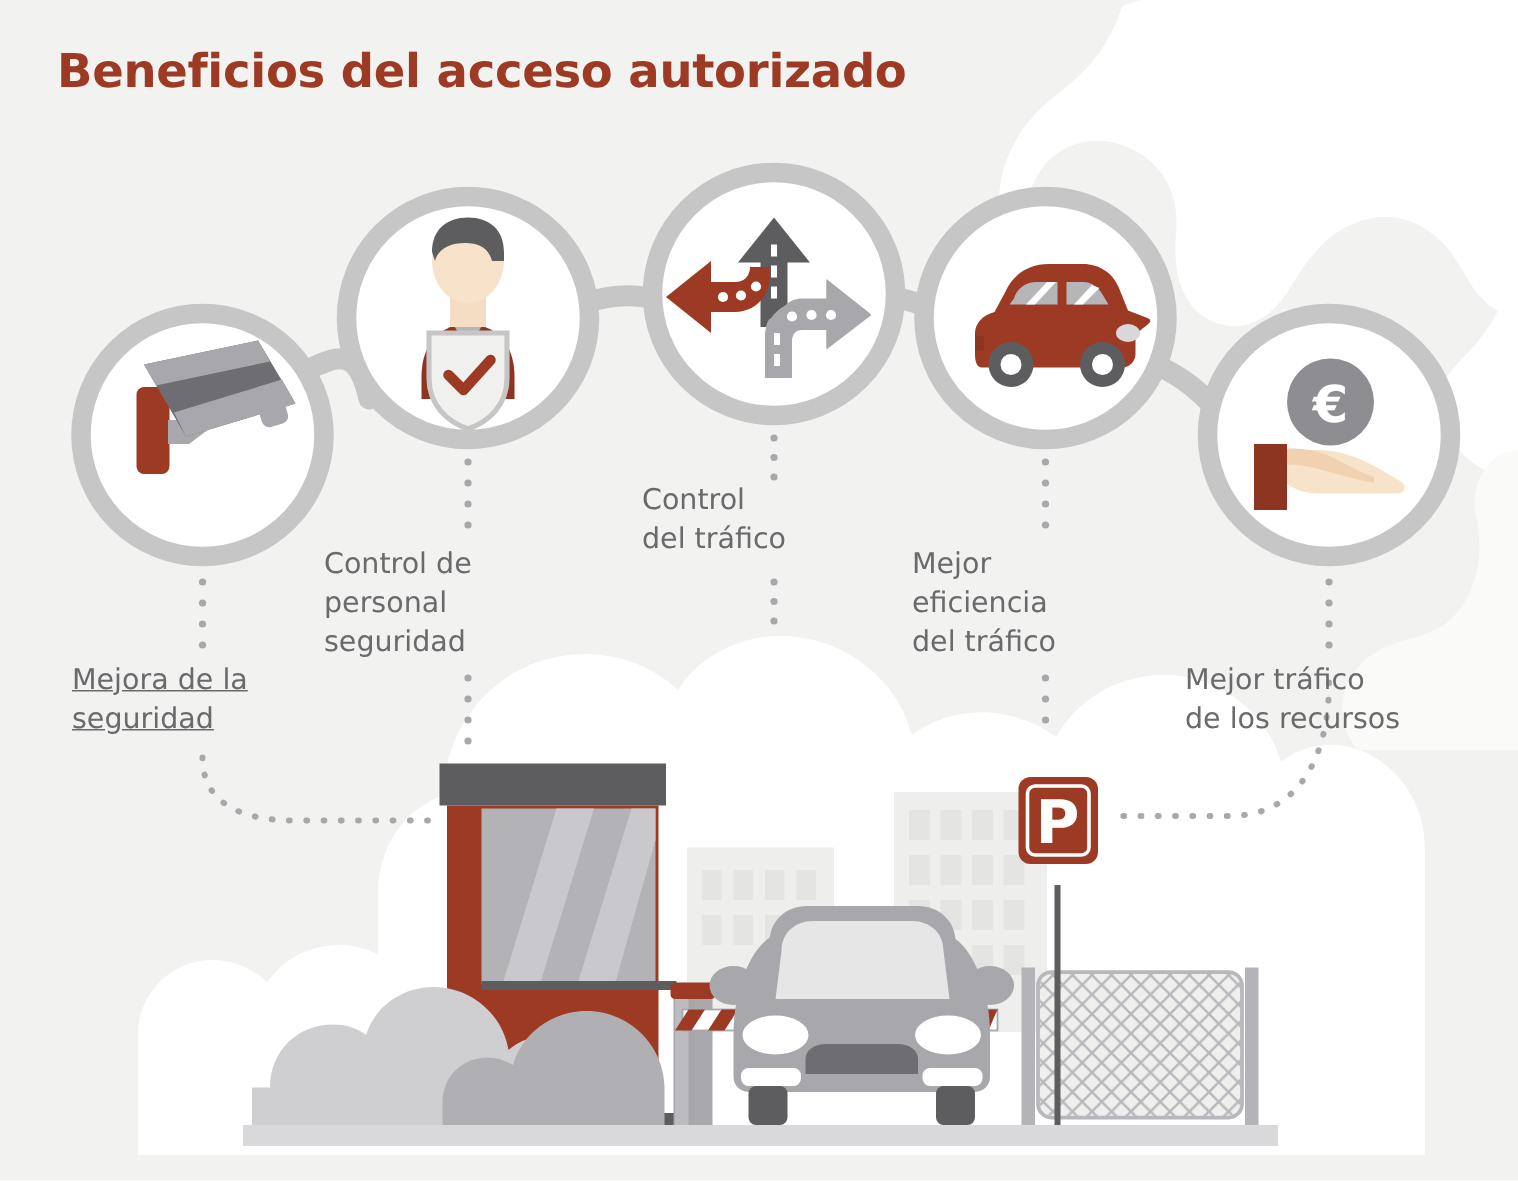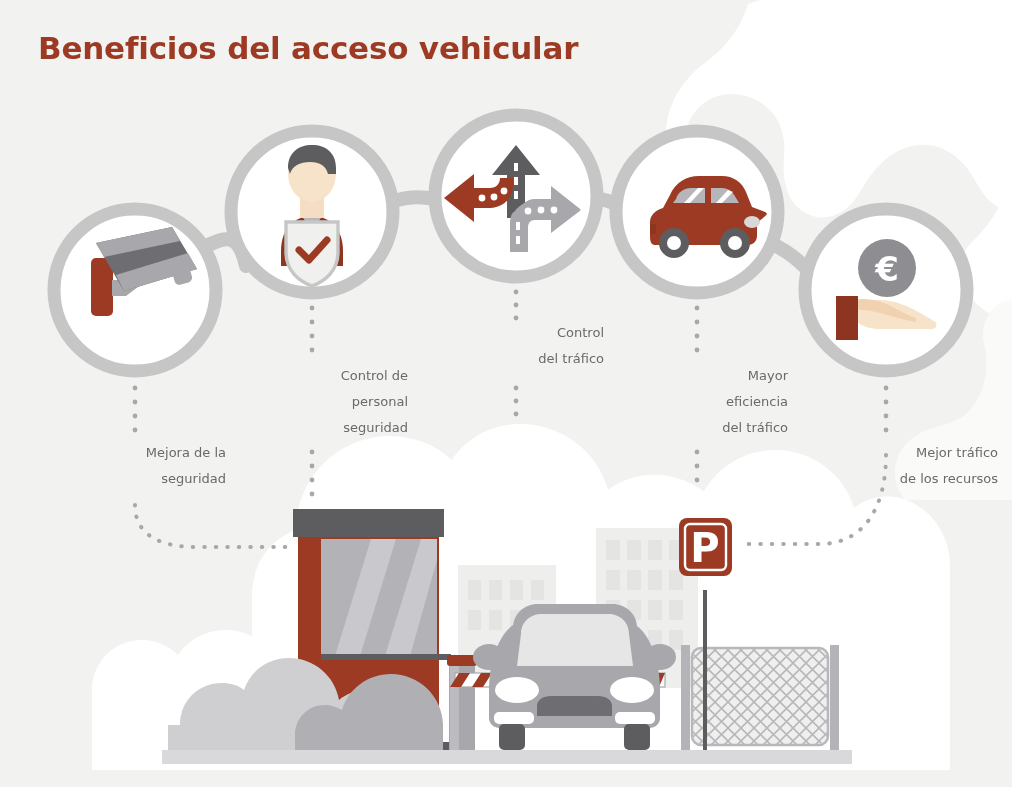--- a/index.html
+++ b/index.html
@@ -31,29 +31,29 @@
     font-family: "DejaVu Sans", sans-serif;
     font-size: 31px;
     font-weight: bold;
     letter-spacing: -0.2px;
     color: #9d3a24;
     white-space: nowrap;
     z-index: 30;
   }
   .node-label {
     position: absolute;
-    text-align: right;
+    text-align: left;
     font-family: "DejaVu Sans", sans-serif;
-    font-size: 13px;
+    font-size: 19px;
     line-height: 26px;
     color: #6a6a6c;
     z-index: 30;
     white-space: pre-line;
   }
-  .lbl-1 { left: 26px;  top: 440px; width: 200px; }
+  .lbl-1 { left: 48px;  top: 440px; width: 200px; text-decoration: underline; }
   .lbl-2 { left: 216px; top: 363px; width: 192px; }
   .lbl-3 { left: 428px; top: 320px; width: 176px; }
   .lbl-4 { left: 608px; top: 363px; width: 180px; }
   .lbl-5 { left: 790px; top: 440px; width: 208px; }
 </style>
 </head>
 <body>
 
 <div id="stage">
 
@@ -188,21 +188,21 @@
            C388 690 406 708 406 730 L406 750 Z"></path>
       <path fill="#b0b0b4" d="M295 750 L295 735 C295 718 308 705 325 705 C331 705 337 707 342 710
            C348 689 368 674 391 674 C419 674 442 696 443 724 L443 750 Z"></path>
     </g>
 
     <g>
       <rect x="162" y="750" width="690" height="14" fill="#d9d9db"></rect>
     </g>
   </svg>
 
-  <div id="title">Beneficios del acceso vehicular</div>
+  <div id="title">Beneficios del acceso autorizado</div>
 
   <svg id="nodesvg" viewBox="0 0 1012 787">
 
     <g stroke="#c6c6c6" stroke-width="14" fill="none" stroke-linecap="round">
       <path d="M206 246 C224 238 238 230 246 266"></path>
       <path d="M391 202 C408 196 424 196 439 200"></path>
       <path d="M594 198 C608 200 620 204 625 212"></path>
       <path d="M770 243 C786 250 796 258 806 268"></path>
     </g>
 
@@ -343,19 +343,19 @@
     </g>
   </svg>
 
   <div class="node-label lbl-1">Mejora de la
 seguridad</div>
   <div class="node-label lbl-2">Control de
 personal
 seguridad</div>
   <div class="node-label lbl-3">Control
 del tráfico</div>
-  <div class="node-label lbl-4">Mayor
+  <div class="node-label lbl-4">Mejor
 eficiencia
 del tráfico</div>
   <div class="node-label lbl-5">Mejor tráfico
 de los recursos</div>
 
 </div>
 
 </body></html>

